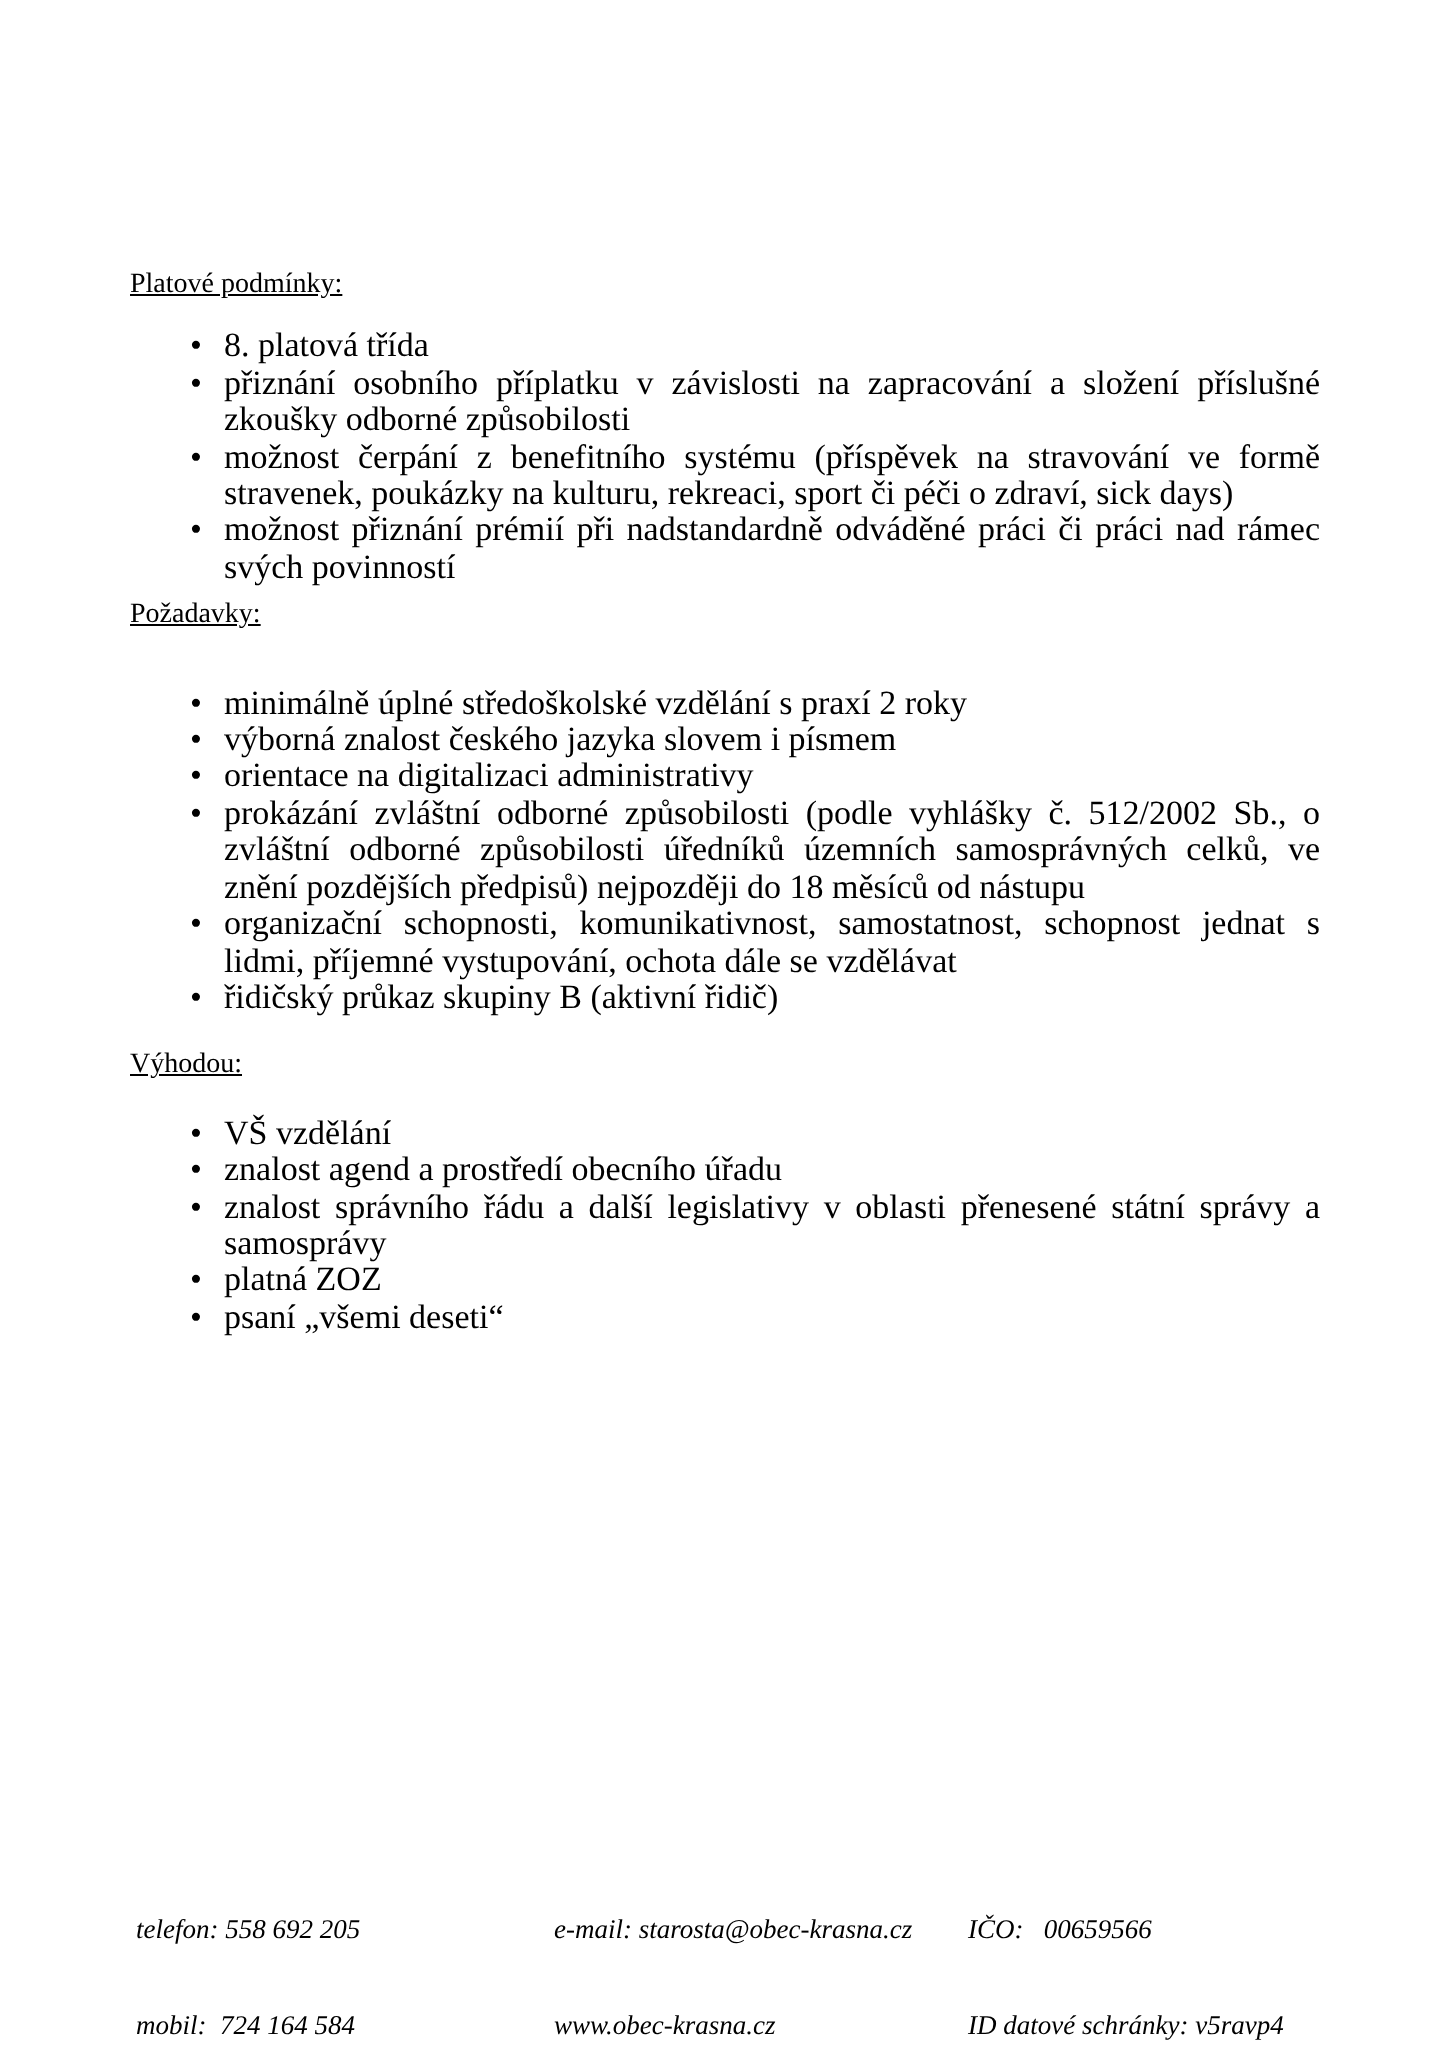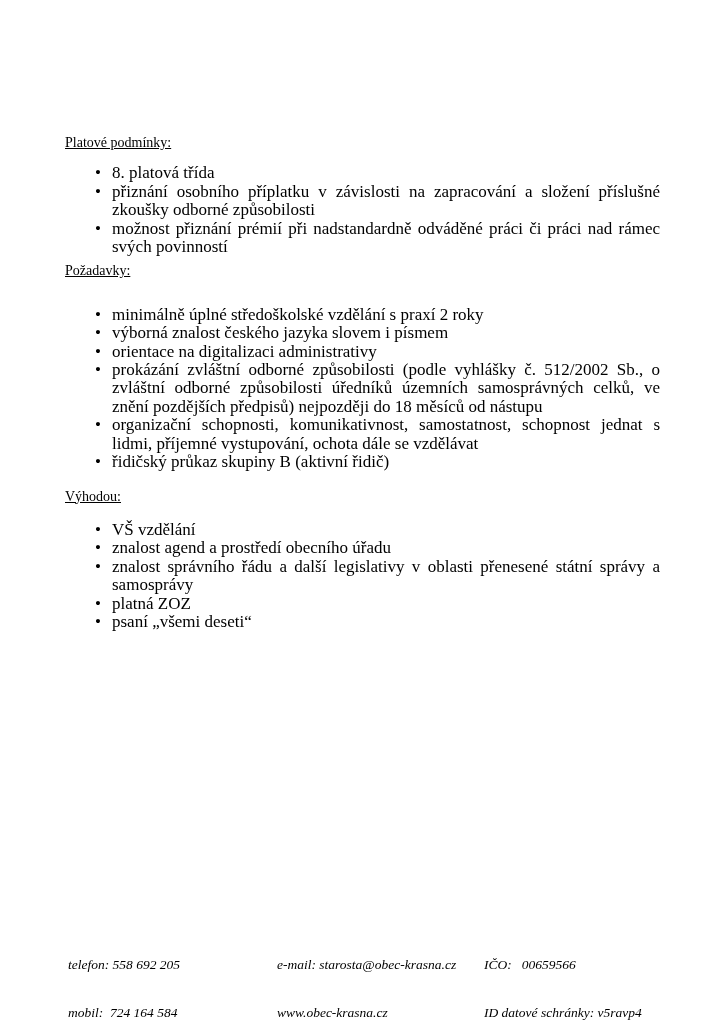--- a/index.html
+++ b/index.html
@@ -80,20 +80,21 @@
 
 <div class="page">
 
   <div class="content">
 
     <section class="sec1">
       <h2 class="section-heading">Platové podmínky:</h2>
       <ul class="bullet-list">
           <li>8. platová třída</li>
           <li>přiznání osobního příplatku v závislosti na zapracování a složení příslušné zkoušky odborné způsobilosti</li>
+          <li>možnost čerpání z benefitního systému (příspěvek na stravování ve formě stravenek, poukázky na kulturu, rekreaci, sport či péči o zdraví, sick days)</li>
           <li>možnost přiznání prémií při nadstandardně odváděné práci či práci nad rámec svých povinností</li>
         </ul>
     </section>
 
     <section class="sec2">
       <h2 class="section-heading">Požadavky:</h2>
       <ul class="bullet-list">
           <li>minimálně úplné středoškolské vzdělání s praxí 2 roky</li>
           <li>výborná znalost českého jazyka slovem i písmem</li>
           <li>orientace na digitalizaci administrativy</li>

